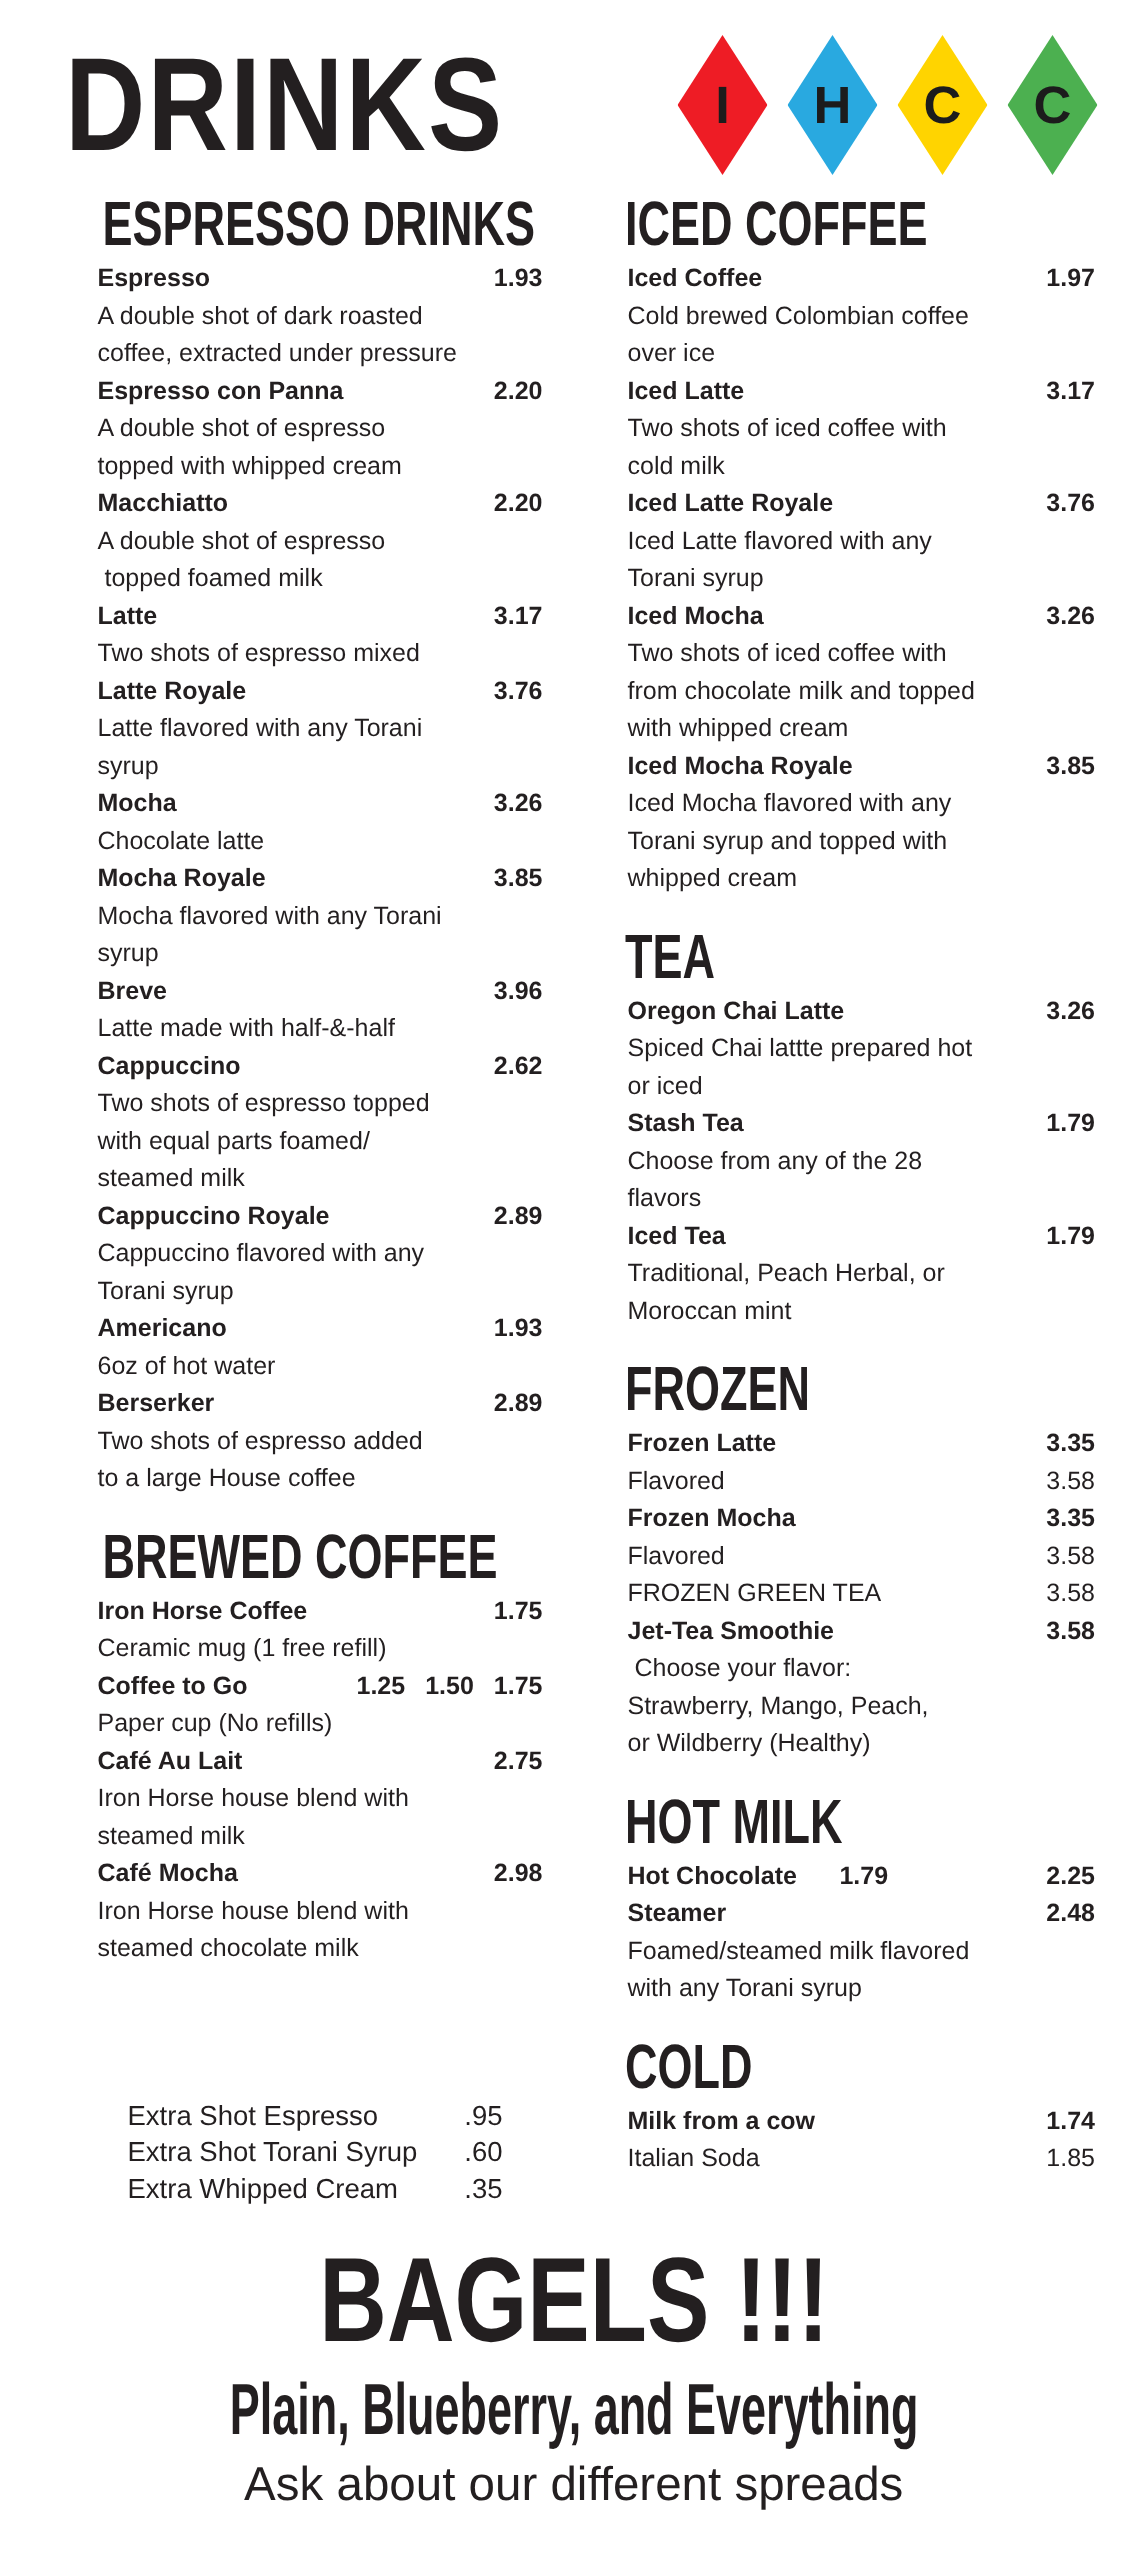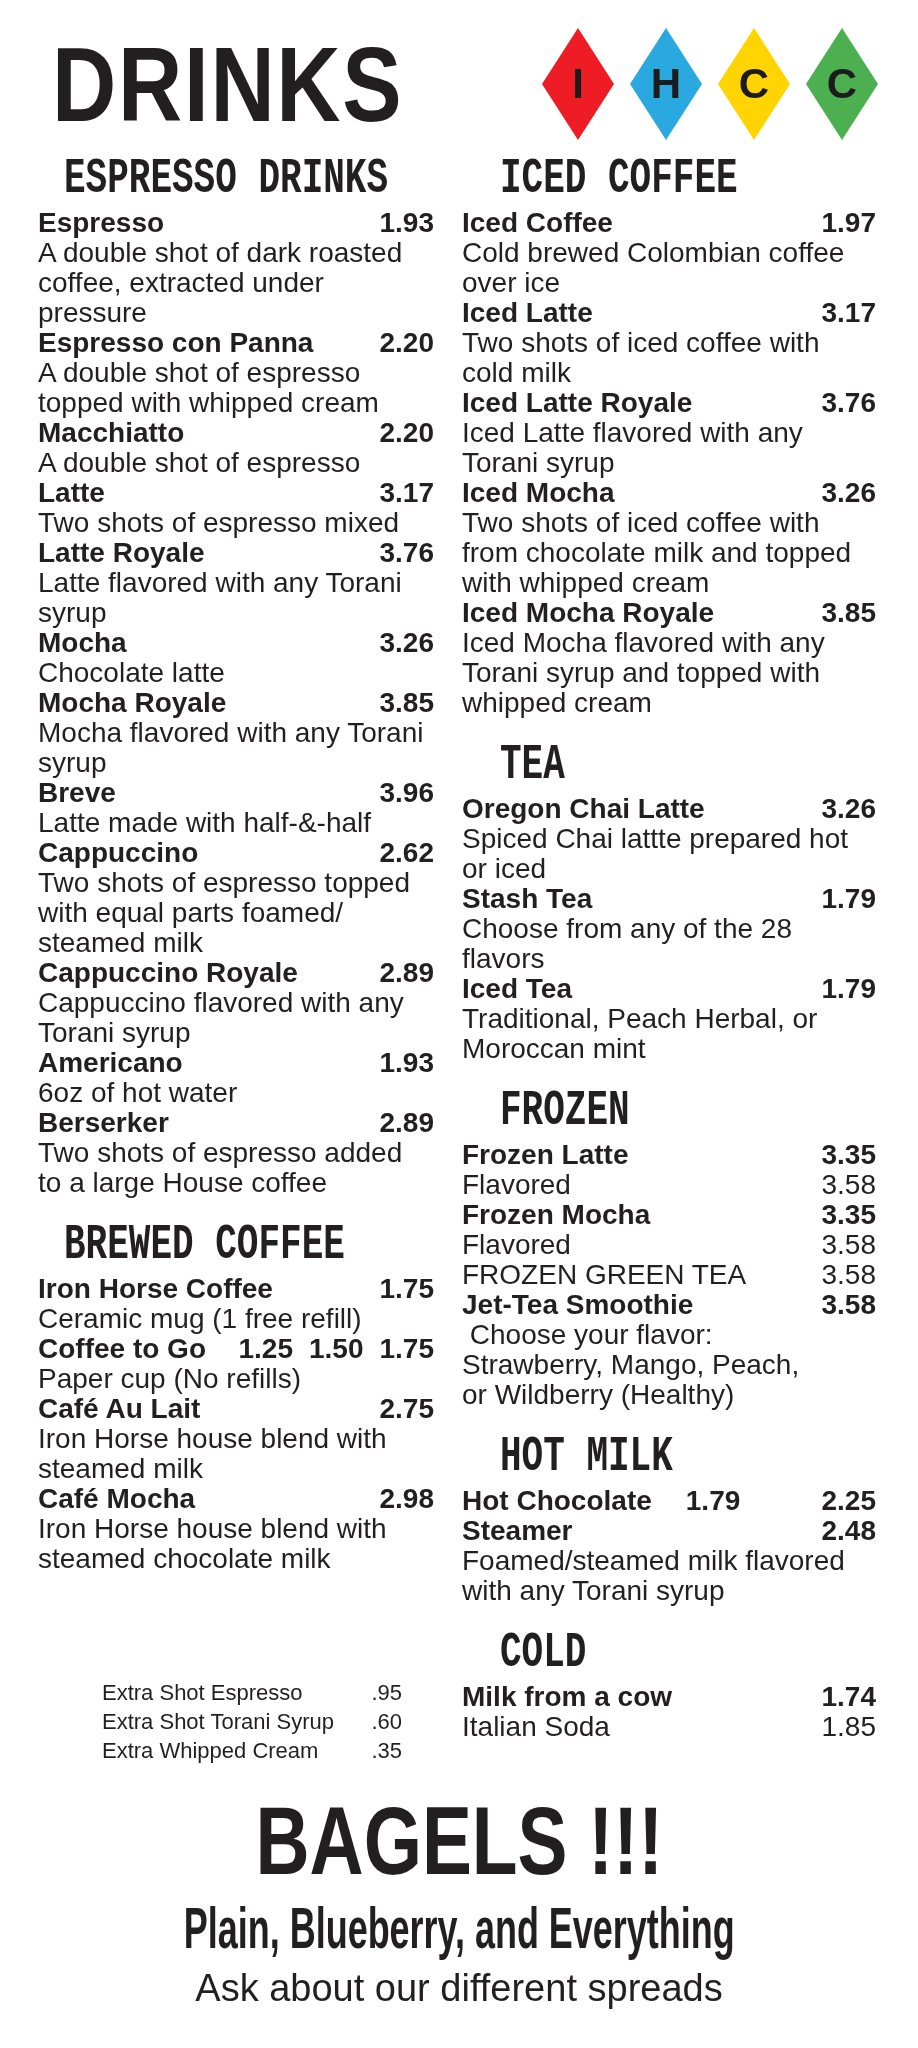--- a/index.html
+++ b/index.html
@@ -48,29 +48,29 @@
   
   .columns{
     display:flex;
     padding:4px 38px 0 38px;
     gap:28px;
     align-items:flex-start;
   }
   .col{flex:0 0 auto;}
   .col-left{width:396px;}
   .col-right{width:414px;}
-  .sec-h-wrap{margin:22px 0 8px 26px;height:46px;font-family:Liberation Mono, monospace;}
+  .sec-h-wrap{margin:22px 0 8px 44px;height:46px;}
   .col-right .sec-h-wrap{margin-left:38px;}
   .col > .sec-h-wrap:first-child{margin-top:6px;}
   .sec-h{
     font-size:50px;
     transform:scaleX(0.72);
     transform-origin:left center;
   }
-  .item{font-size:28px;line-height:30px;}
+  .item{font-size:20px;line-height:30px;margin-left:40px;}
   .item-row{display:flex;font-weight:700;}
   .item-row.reg{font-weight:400;}
   .item-name{white-space:pre-wrap;}
   .prices{margin-left:auto;display:flex;gap:16px;}
   .item-row.row-spread .prices{flex:1;justify-content:space-between;margin-left:34px;}
   .desc{font-weight:400;white-space:pre-wrap;}
   
   .extras{
     margin:104px 0 0 64px;
     width:300px;
@@ -129,20 +129,21 @@
           <div class="desc">topped with whipped cream</div>
         </div>
         <div class="item">
           <div class="item-row">
             <span class="item-name">Macchiatto</span>
             <span class="prices">
               <span class="price">2.20</span>
             </span>
           </div>
           <div class="desc">A double shot of espresso</div>
+          <div class="desc"> topped foamed milk</div>
         </div>
         <div class="item">
           <div class="item-row">
             <span class="item-name">Latte</span>
             <span class="prices">
               <span class="price">3.17</span>
             </span>
           </div>
           <div class="desc">Two shots of espresso mixed</div>
         </div>

